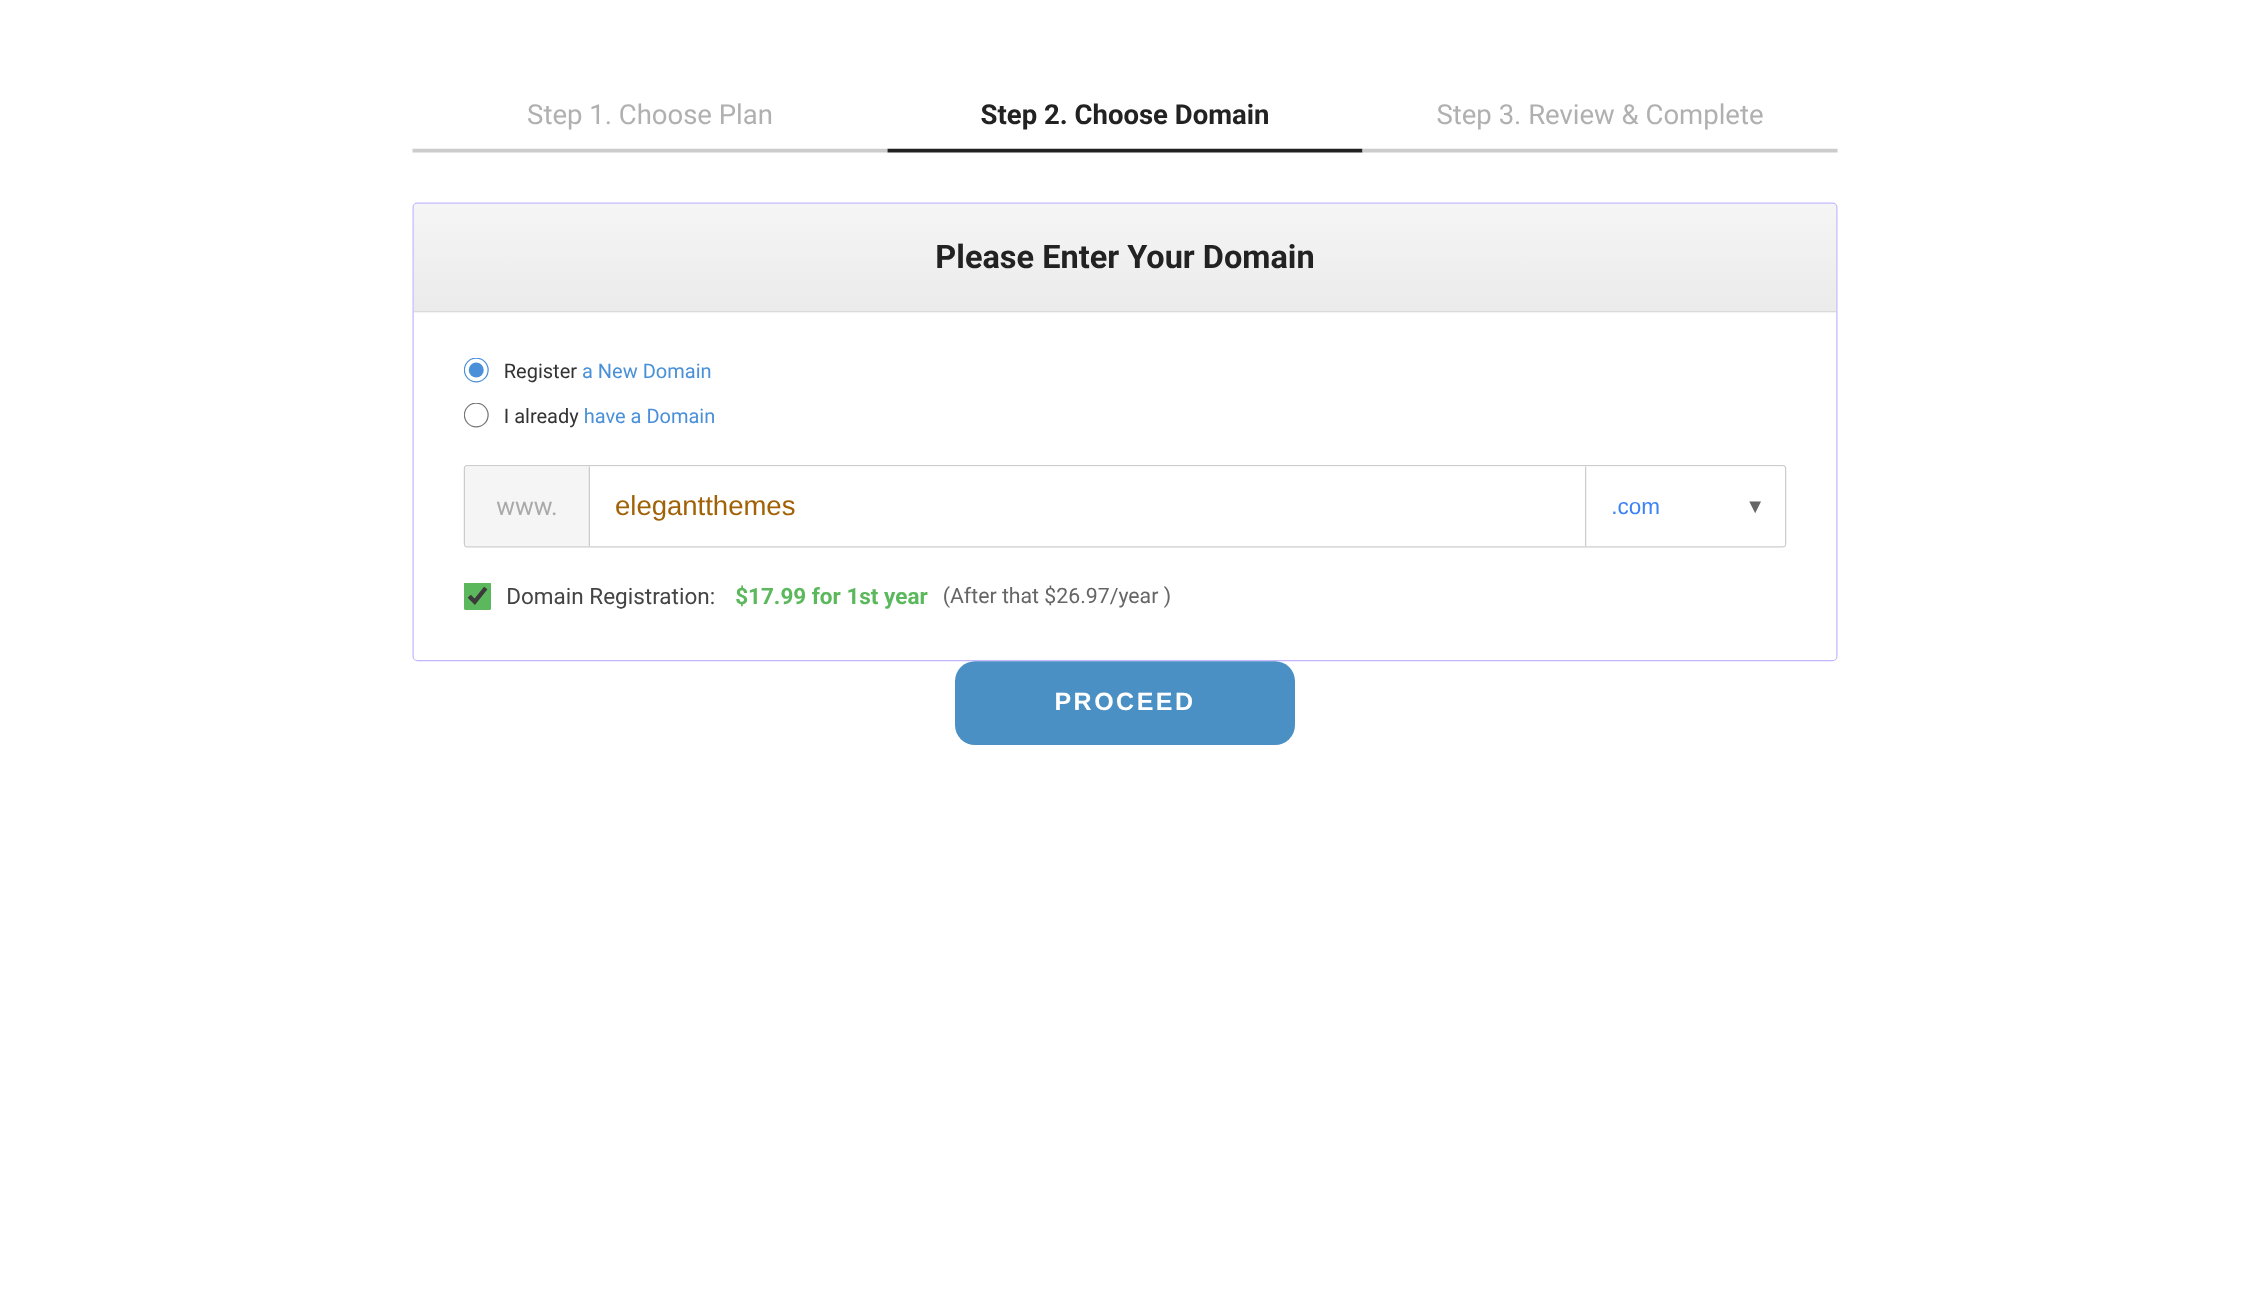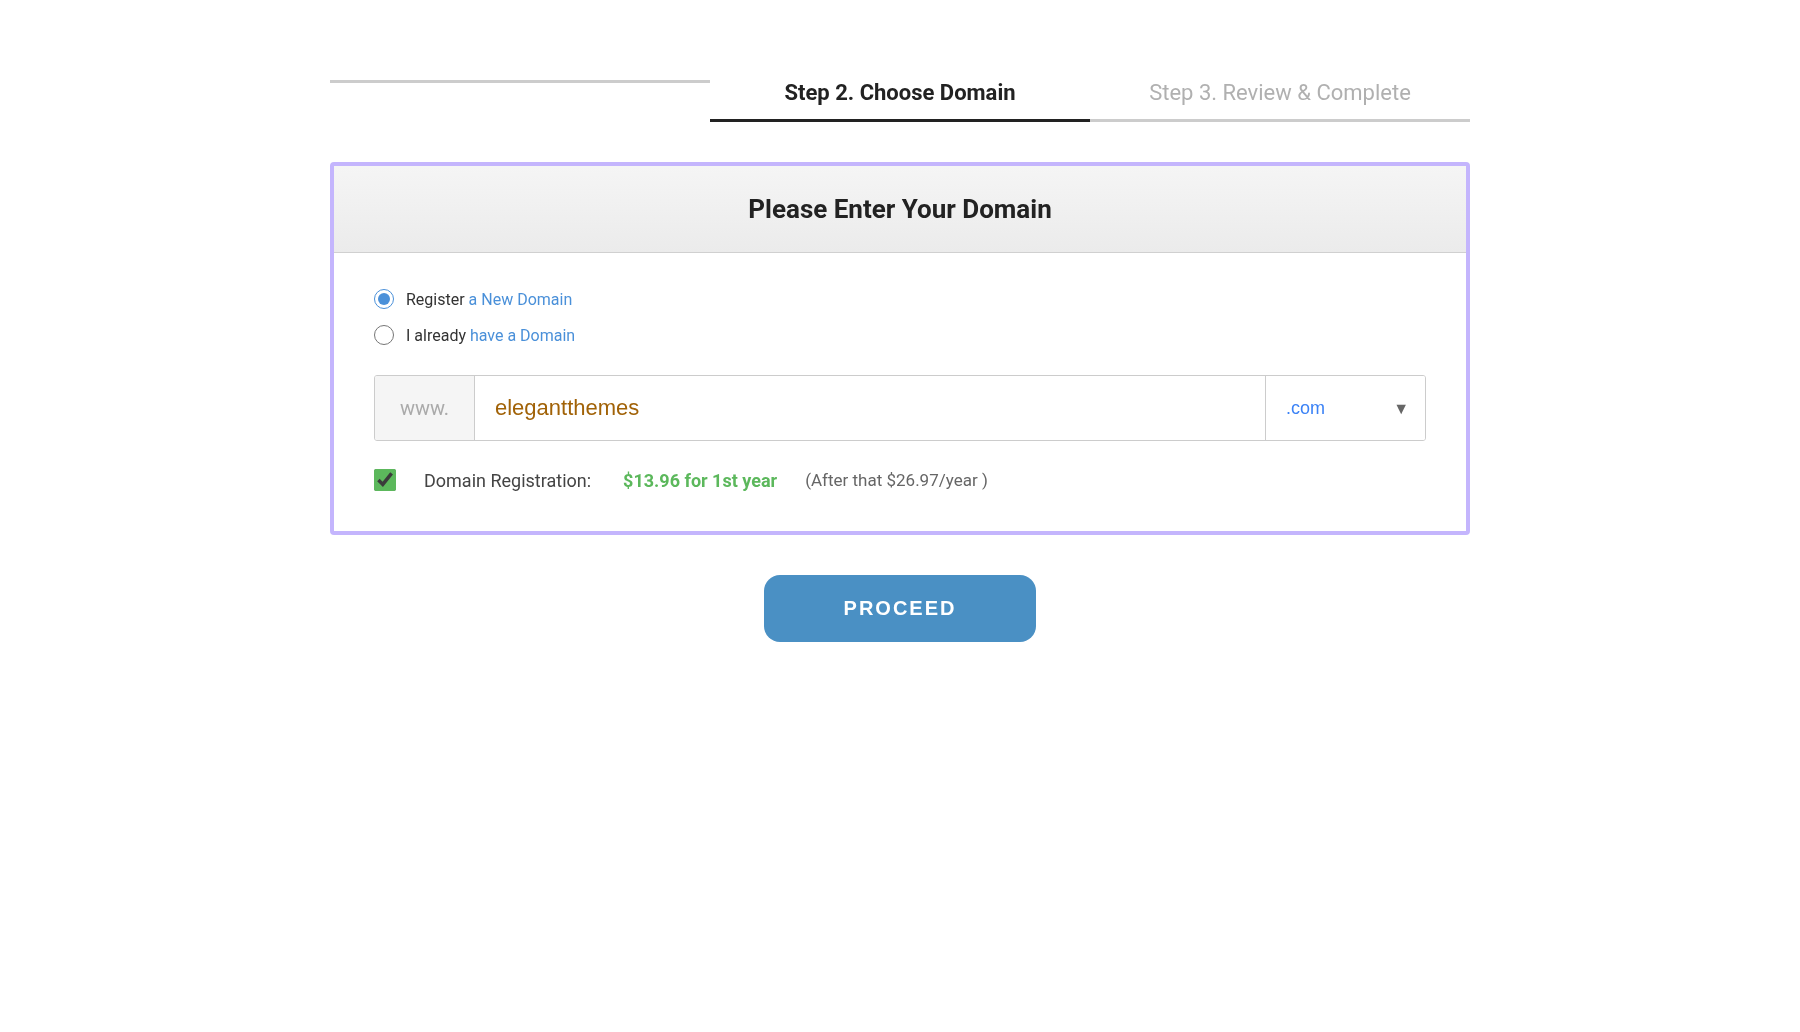--- a/index.html
+++ b/index.html
@@ -56,24 +56,23 @@
       height: 3px;
       background-color: #cccccc;
     }
 
     .step-underline.active {
       background-color: #222222;
     }
 
     
     .domain-card {
-      border: 4px solid #c4b5fd;
+      border: 1px solid #c4b5fd;
       border-radius: 4px;
       overflow: hidden;
-      margin-bottom: 40px;
     }
 
     .card-header {
       background: linear-gradient(to bottom, #f5f5f5, #ebebeb);
       border-bottom: 1px solid #d0d0d0;
       padding: 28px 40px;
       text-align: center;
     }
 
     .card-header-title {
@@ -179,21 +178,21 @@
       transform: translateY(-50%);
       pointer-events: none;
       color: #666666;
       font-size: 16px;
     }
 
     
     .domain-registration-row {
       display: flex;
       align-items: center;
-      gap: 16px;
+      gap: 0;
     }
 
     .checkbox-wrapper {
       display: flex;
       align-items: center;
       margin-right: 12px;
     }
 
     .domain-checkbox {
       width: 22px;
@@ -241,20 +240,21 @@
     }
   </style>
 </head>
 <body>
 
 <div class="page-container">
 
   <nav class="steps-nav">
 
     <div class="step-item">
+      <span class="step-label">Step 1. Choose Plan</span>
       <div class="step-underline"></div>
     </div>
 
     <div class="step-item">
       <span class="step-label active">Step 2. Choose Domain</span>
       <div class="step-underline active"></div>
     </div>
 
     <div class="step-item">
       <span class="step-label">Step 3. Review &amp; Complete</span>
@@ -308,21 +308,21 @@
 
       </div>
 
       <div class="domain-registration-row">
 
         <div class="checkbox-wrapper">
           <input type="checkbox" class="domain-checkbox" checked="" style="">
         </div>
 
         <span class="registration-label">Domain Registration:</span>
-        <span class="price-highlight">$13.96 for 1st year</span>
+        <span class="price-highlight">$17.99 for 1st year</span>
         <span class="price-after">(After that $26.97/year )</span>
 
       </div>
 
     </div>
   </div>
 
   <div class="proceed-wrapper">
     <button class="proceed-button">PROCEED</button>
   </div>

